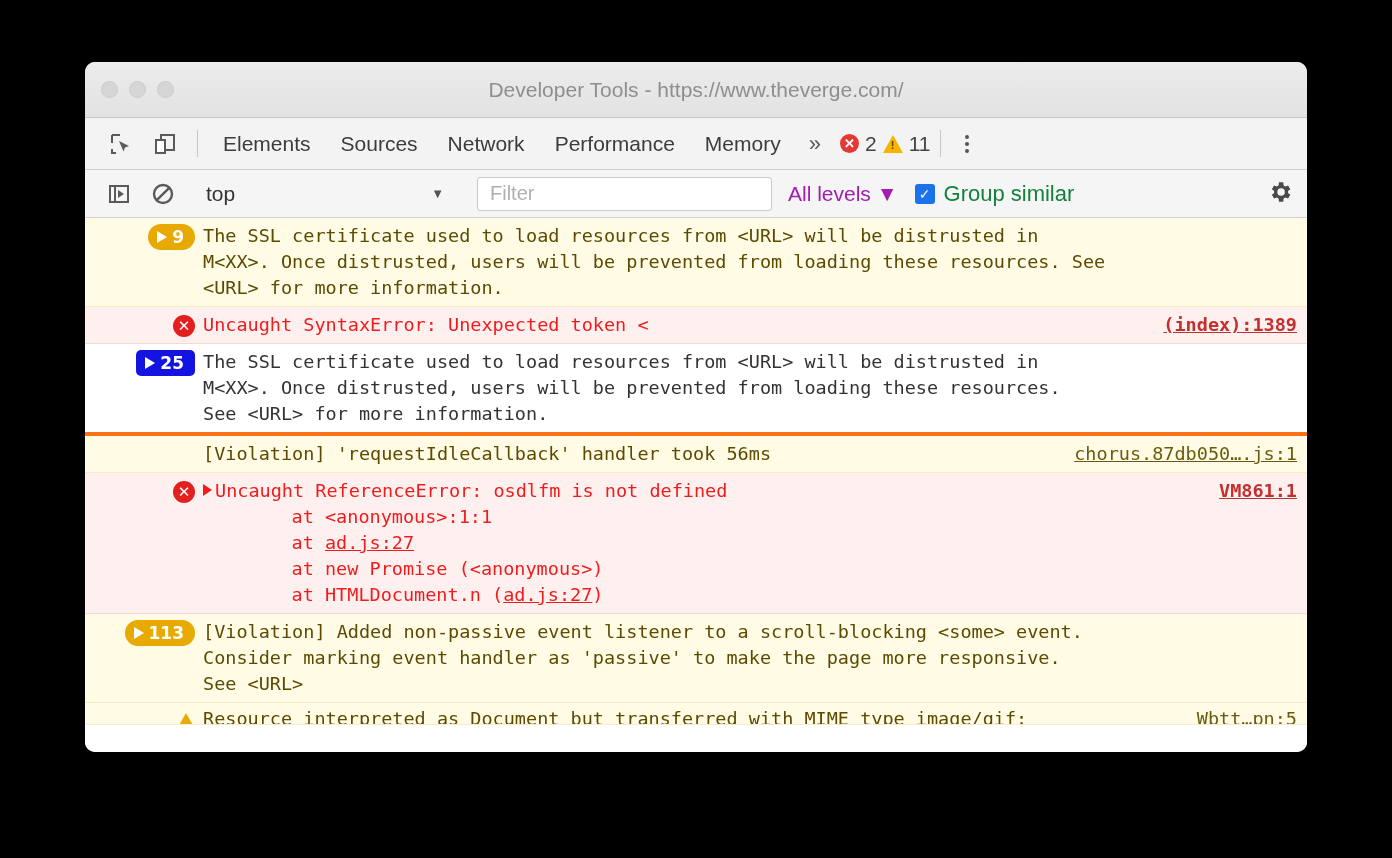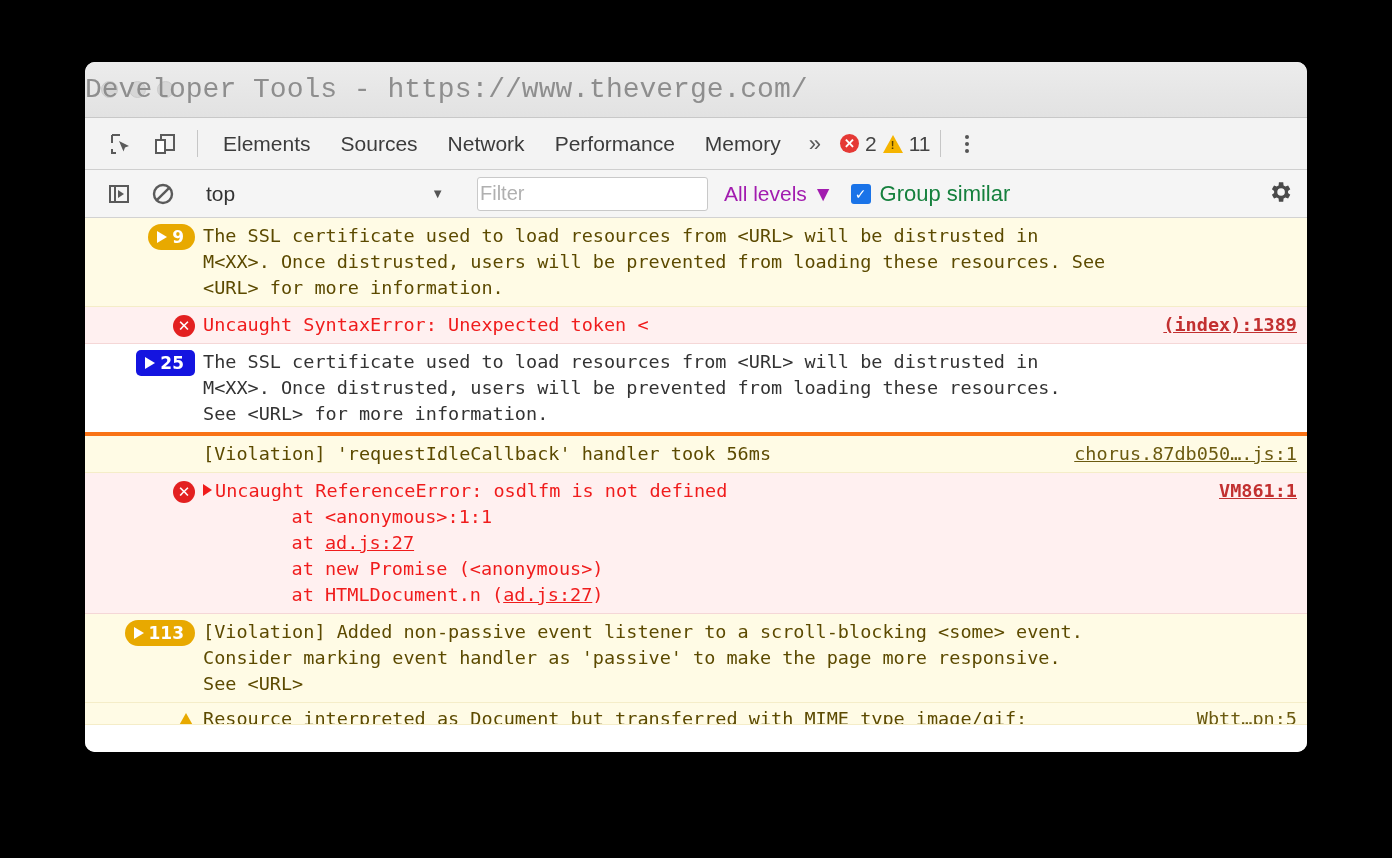--- a/index.html
+++ b/index.html
@@ -38,24 +38,24 @@
   }
   .light {
     width: 17px; height: 17px;
     border-radius: 50%;
     background: #d6d6d6;
     border: 1px solid #cbcbcb;
   }
   .title-text {
     position: absolute;
     left: 0; right: 0;
-    text-align: left;
-    font-size: 28px;
+    text-align: center;
+    font-size: 21px;
     color: #8e8e8e;
-    font-family: Liberation Mono, monospace;
+    font-family: Liberation Sans, sans-serif;
     pointer-events: none;
   }
 
   
   .tabbar {
     height: 52px;
     background: #f3f3f3;
     border-bottom: 1px solid #cfcfcf;
     display: flex;
     align-items: stretch;
@@ -149,27 +149,27 @@
   .ctx-select {
     display: flex;
     align-items: center;
     width: 250px;
     font-size: 21px;
     color: #333;
     cursor: pointer;
   }
   .ctx-select .caret { margin-left: auto; margin-right: 12px; font-size: 13px; color:#555;}
   .filter-input {
-    width: 231px; height: 34px;
+    width: 295px; height: 34px;
     border: 1px solid #c9c9c9;
     border-radius: 3px;
     background: #fff;
     font-size: 20px;
     color: #404040;
-    padding: 0 2px;
+    padding: 0 12px;
     font-family: "Liberation Sans", sans-serif;
     outline: none;
   }
   .filter-input::placeholder { color: #b0b0b0; }
   .levels {
     font-size: 21px; color: #a21caf;
     margin-left: 16px; cursor: pointer; white-space: nowrap;
   }
   .group-wrap {
     display:flex; align-items:center; gap:9px;

